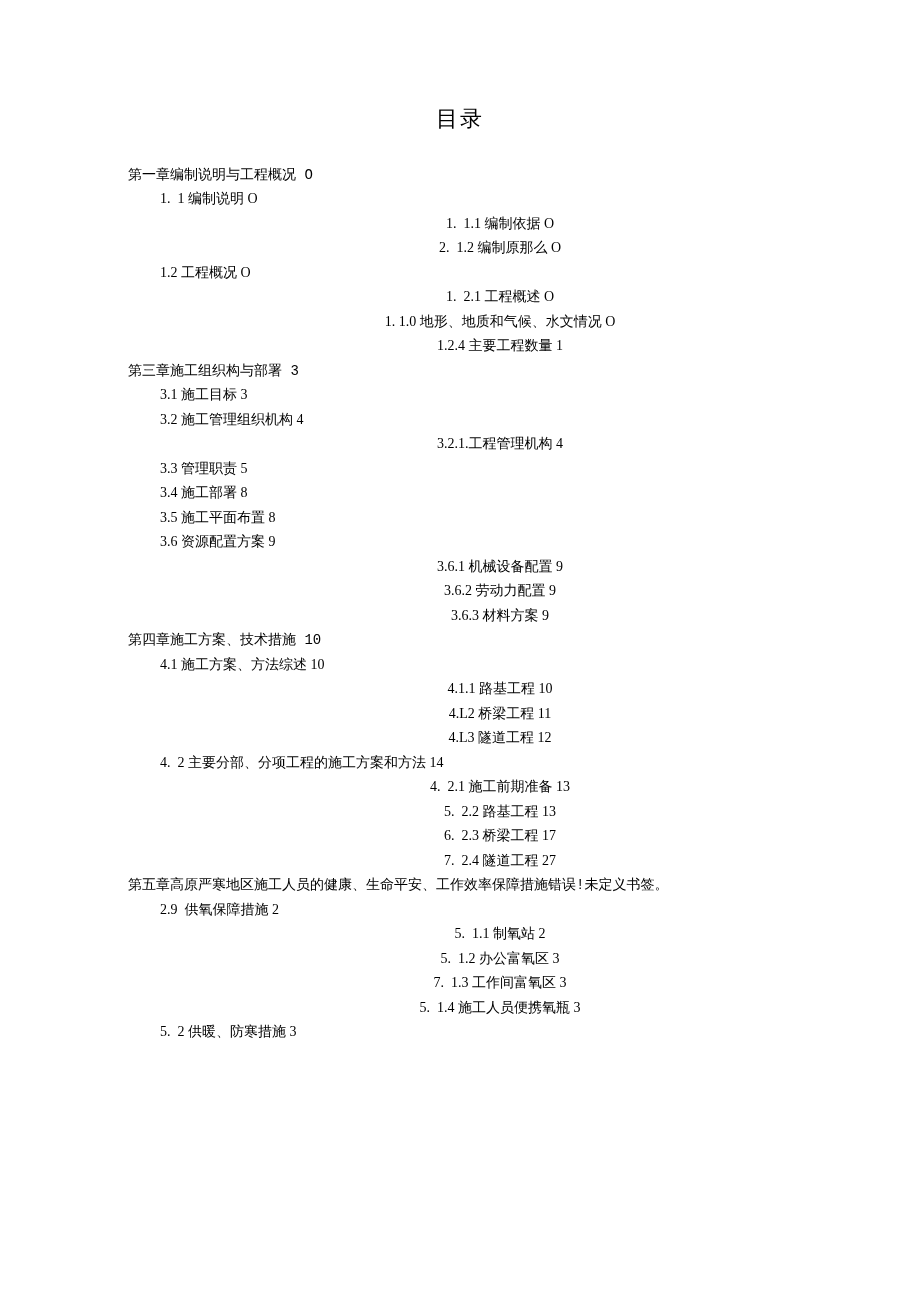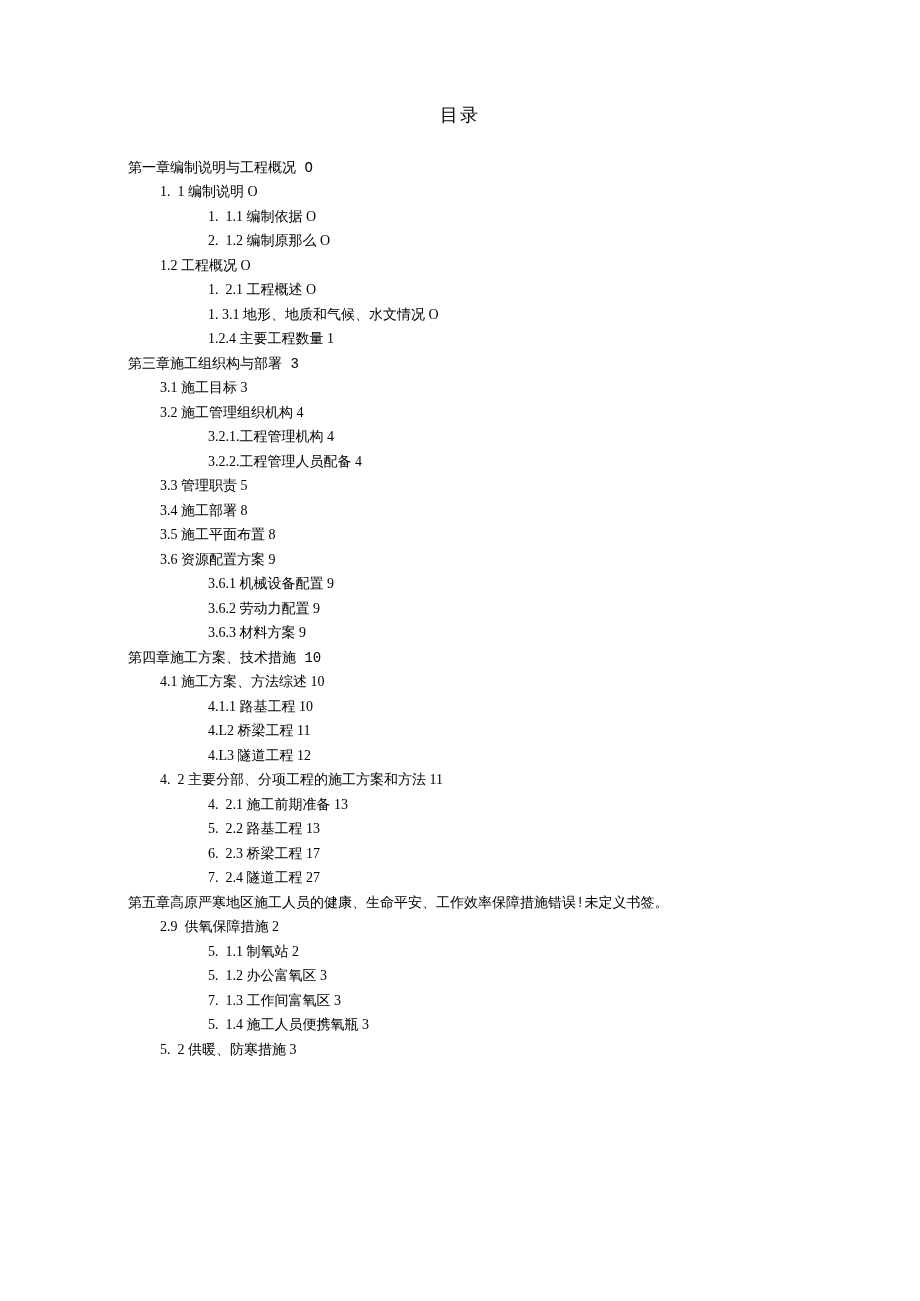--- a/index.html
+++ b/index.html
@@ -8,64 +8,63 @@
       line-height: 1.75;
       color: #000;
       background: #fff;
       margin: 0;
       padding: 100px 128px 60px 128px;
       width: 920px;
       box-sizing: border-box;
     }
     .title {
       text-align: center;
-      font-size: 18px;
+      font-size: 22px;
       font-weight: normal;
       margin-bottom: 24px;
       letter-spacing: 2px;
     }
     .toc-line {
       white-space: pre;
     }
     .l0 { padding-left: 0; font-family: Liberation Mono, monospace; }
     .l1 { padding-left: 32px; }
-    .l2 { padding-left: 80px; }
+    .l2 { padding-left: 80px; text-align: center; }
   </style>
 </head>
 <body>
 
 <div class="title">目录</div>
 
 <div id="toc-list">
     <div class="toc-line l0">第一章编制说明与工程概况 O</div>
     <div class="toc-line l1">1.  1 编制说明 O</div>
     <div class="toc-line l2">1.  1.1 编制依据 O</div>
     <div class="toc-line l2">2.  1.2 编制原那么 O</div>
     <div class="toc-line l1">1.2 工程概况 O</div>
     <div class="toc-line l2">1.  2.1 工程概述 O</div>
-    <div class="toc-line l2">1. 3.1 地形、地质和气候、水文情况 O</div>
+    <div class="toc-line l2">1. 1.0 地形、地质和气候、水文情况 O</div>
     <div class="toc-line l2">1.2.4 主要工程数量 1</div>
     <div class="toc-line l0">第三章施工组织构与部署 3</div>
     <div class="toc-line l1">3.1 施工目标 3</div>
     <div class="toc-line l1">3.2 施工管理组织机构 4</div>
     <div class="toc-line l2">3.2.1.工程管理机构 4</div>
-    <div class="toc-line l2">3.2.2.工程管理人员配备 4</div>
     <div class="toc-line l1">3.3 管理职责 5</div>
     <div class="toc-line l1">3.4 施工部署 8</div>
     <div class="toc-line l1">3.5 施工平面布置 8</div>
     <div class="toc-line l1">3.6 资源配置方案 9</div>
     <div class="toc-line l2">3.6.1 机械设备配置 9</div>
     <div class="toc-line l2">3.6.2 劳动力配置 9</div>
     <div class="toc-line l2">3.6.3 材料方案 9</div>
     <div class="toc-line l0">第四章施工方案、技术措施 10</div>
     <div class="toc-line l1">4.1 施工方案、方法综述 10</div>
     <div class="toc-line l2">4.1.1 路基工程 10</div>
     <div class="toc-line l2">4.L2 桥梁工程 11</div>
     <div class="toc-line l2">4.L3 隧道工程 12</div>
-    <div class="toc-line l1">4.  2 主要分部、分项工程的施工方案和方法 11</div>
+    <div class="toc-line l1">4.  2 主要分部、分项工程的施工方案和方法 14</div>
     <div class="toc-line l2">4.  2.1 施工前期准备 13</div>
     <div class="toc-line l2">5.  2.2 路基工程 13</div>
     <div class="toc-line l2">6.  2.3 桥梁工程 17</div>
     <div class="toc-line l2">7.  2.4 隧道工程 27</div>
     <div class="toc-line l0">第五章高原严寒地区施工人员的健康、生命平安、工作效率保障措施错误!未定义书签。</div>
     <div class="toc-line l1">2.9  供氧保障措施 2</div>
     <div class="toc-line l2">5.  1.1 制氧站 2</div>
     <div class="toc-line l2">5.  1.2 办公富氧区 3</div>
     <div class="toc-line l2">7.  1.3 工作间富氧区 3</div>
     <div class="toc-line l2">5.  1.4 施工人员便携氧瓶 3</div>

